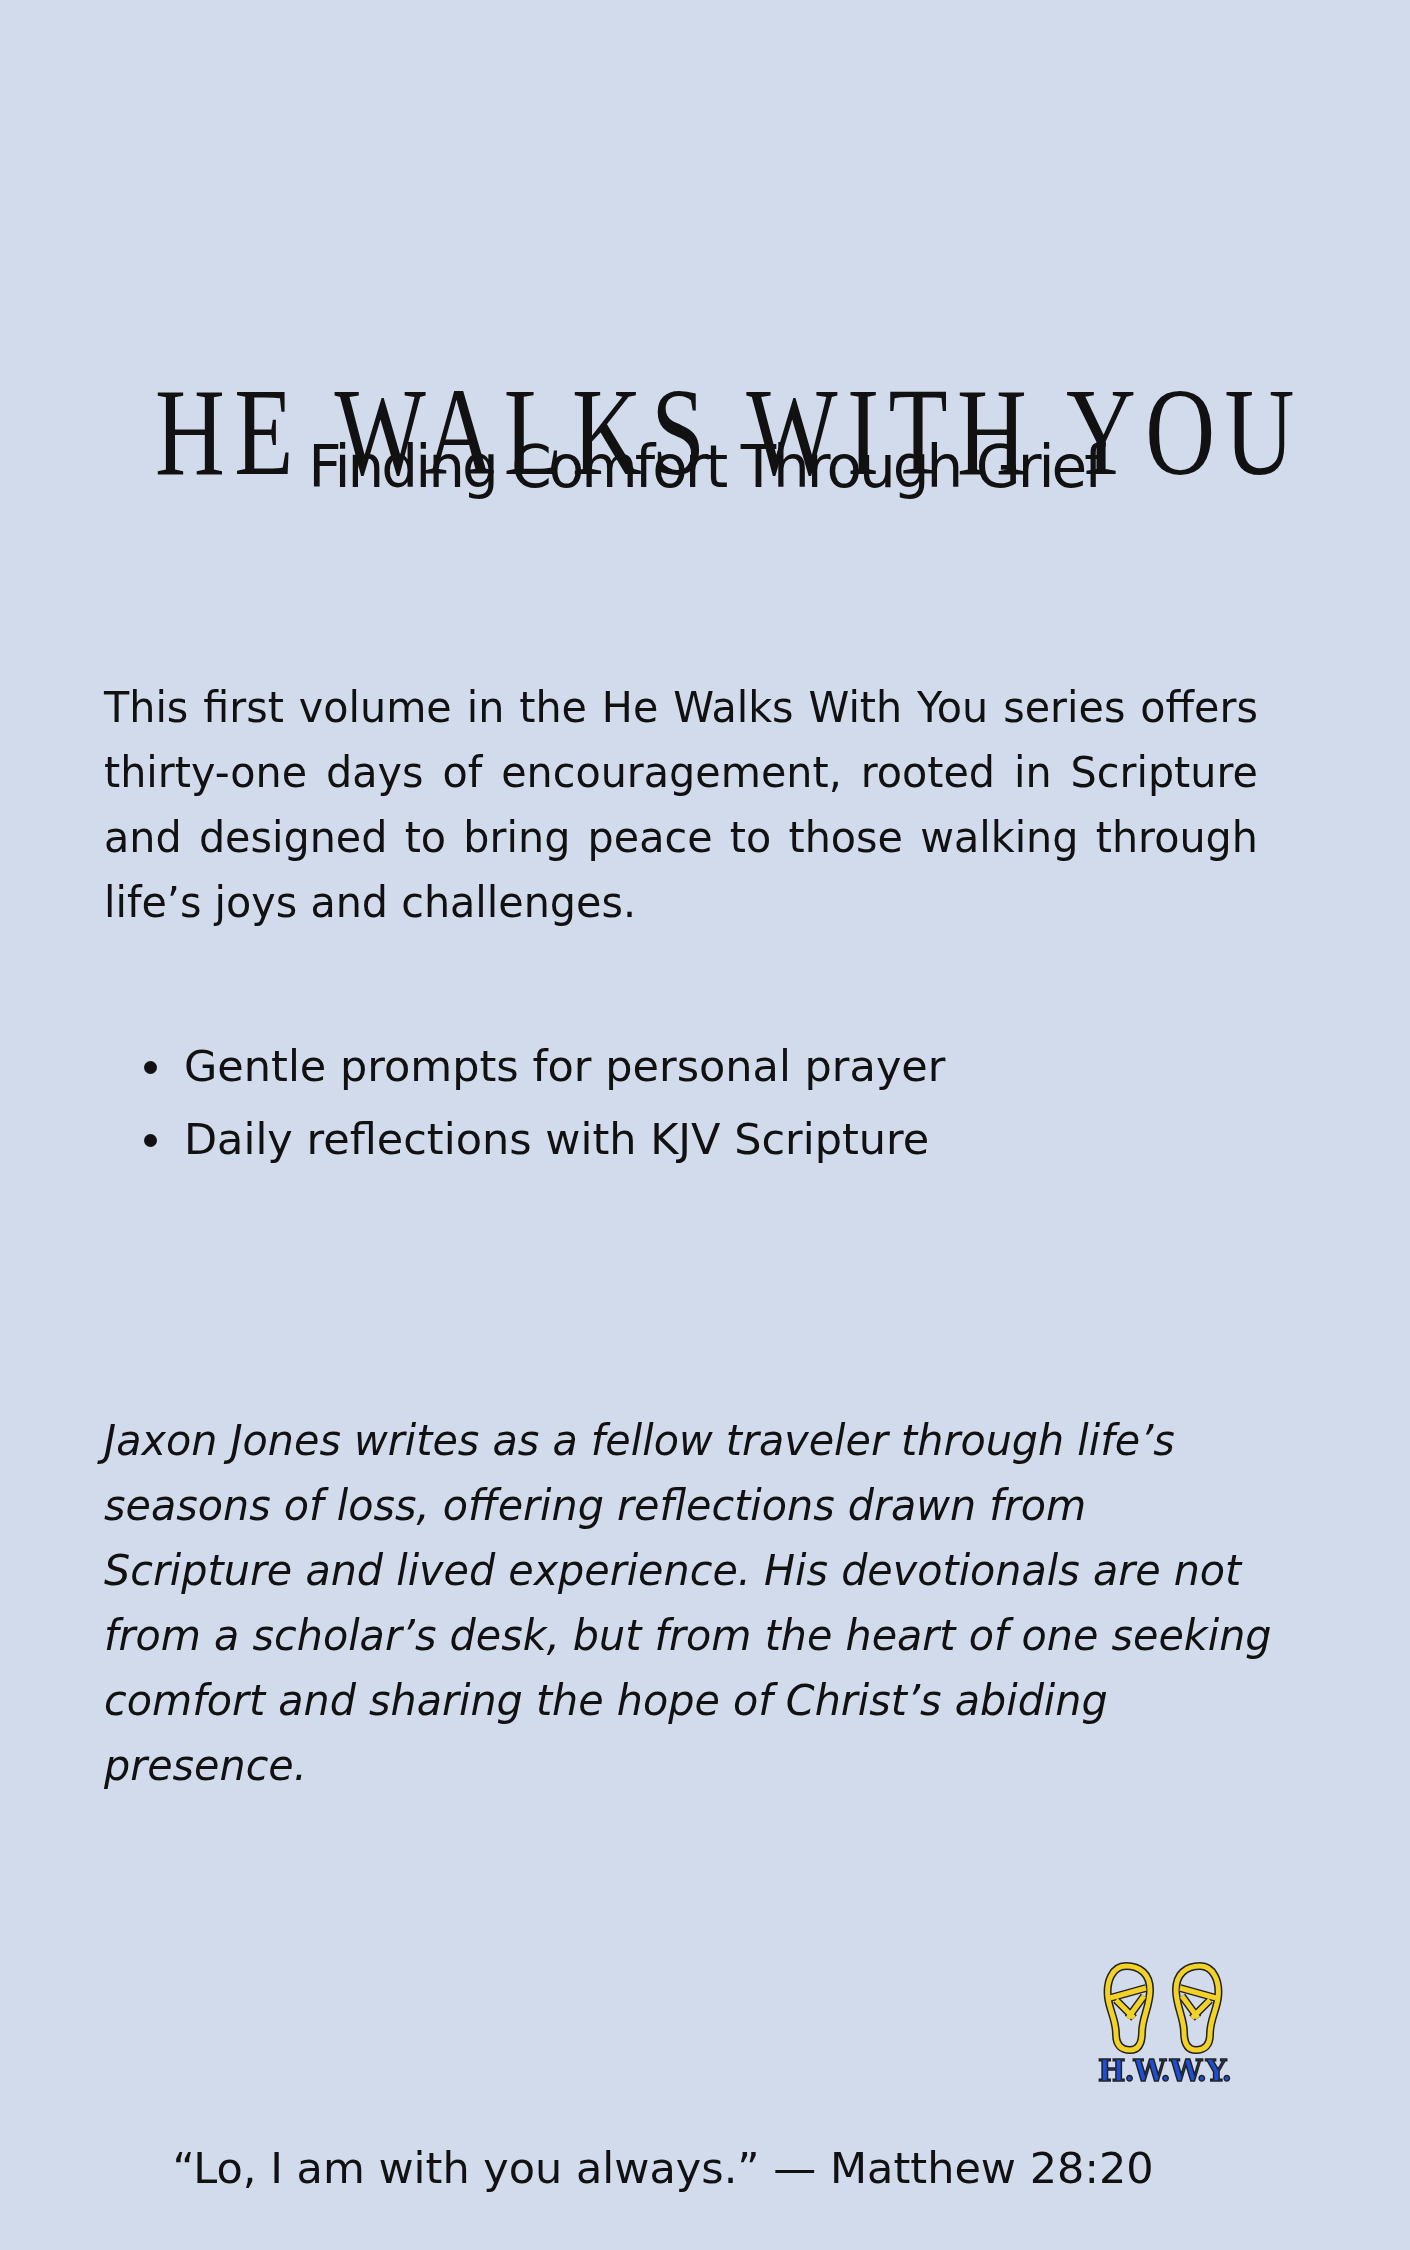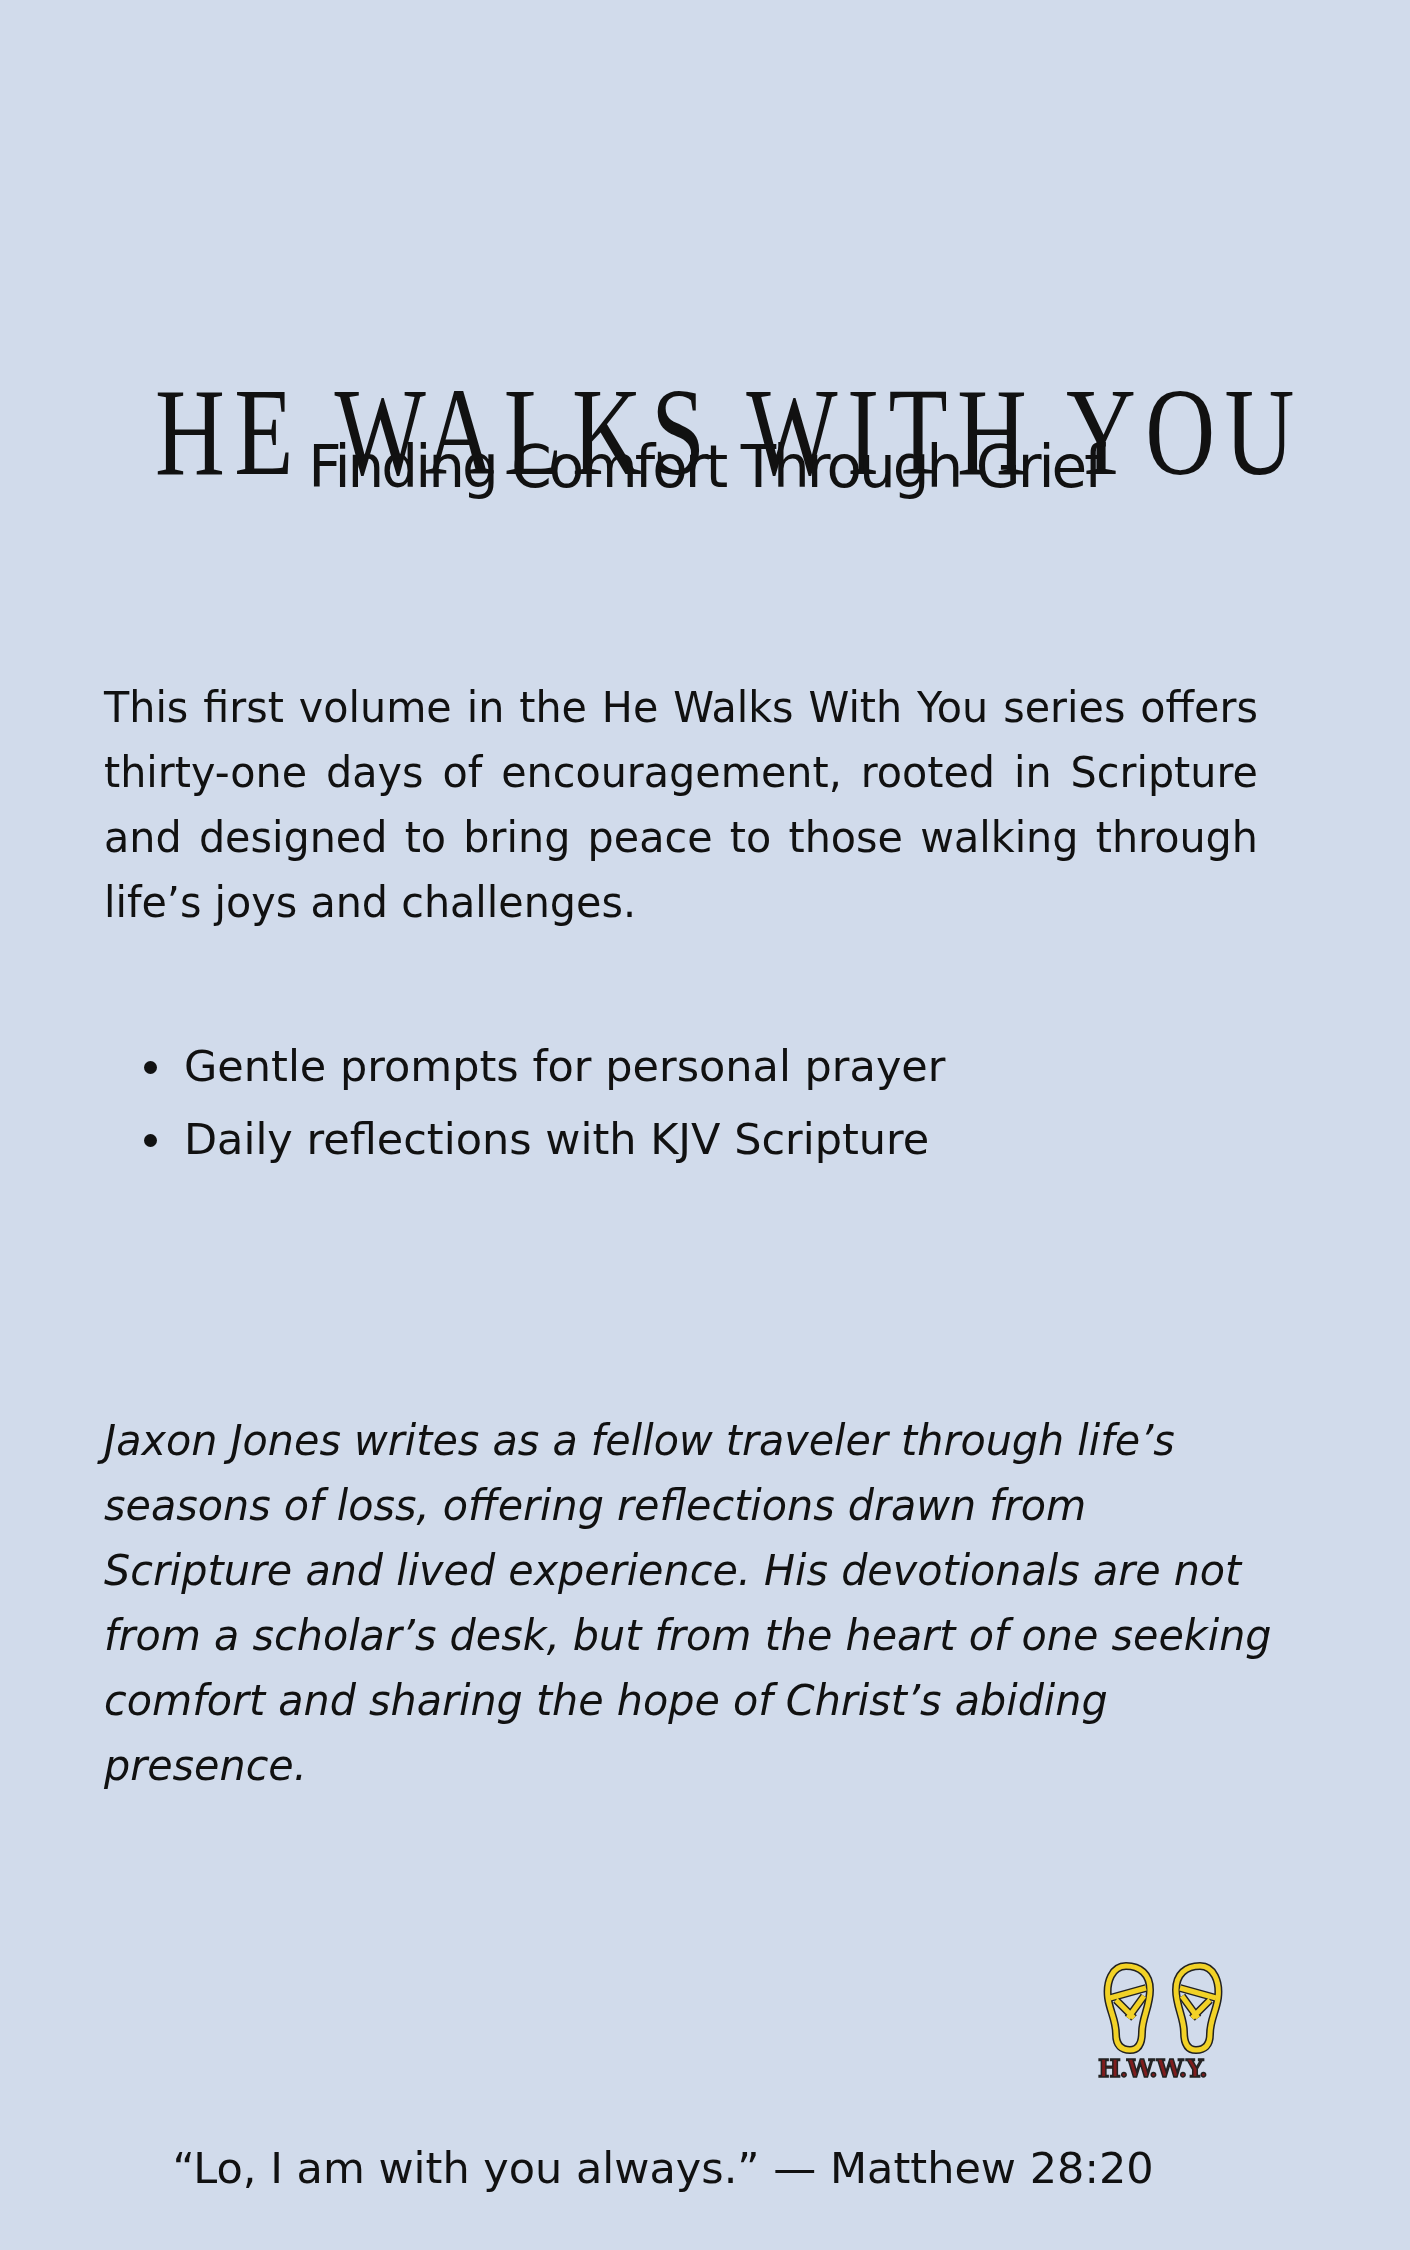--- a/index.html
+++ b/index.html
@@ -49,22 +49,22 @@
     font-family: "DejaVu Sans", sans-serif; font-style: italic;
     font-size: 43px; line-height: 65px;
     transform: scaleX(0.96); transform-origin: left;
   }
   .bio p { margin: 0; }
   .logo {
     position: absolute; top: 1960px; left: 1098px; width: 130px; height: 140px;
   }
   .logo .mark {
     position: absolute; top: 94px; left: 0; width: 130px; text-align: left;
-    font-family: "DejaVu Serif", serif; font-weight: bold; font-size: 24px;
-    color: #7f1d1d;
+    font-family: "DejaVu Serif", serif; font-weight: bold; font-size: 29px;
+    color: #1d4ed8;
     -webkit-text-stroke: 1.5px #222;
     letter-spacing: -1px;
   }
   .quote {
     position: absolute; top: 2138px; left: 0; width: 1326px; text-align: center;
     font-family: "DejaVu Sans", sans-serif; font-size: 43px; line-height: 60px;
   }
 </style>
 </head>
 <body>

